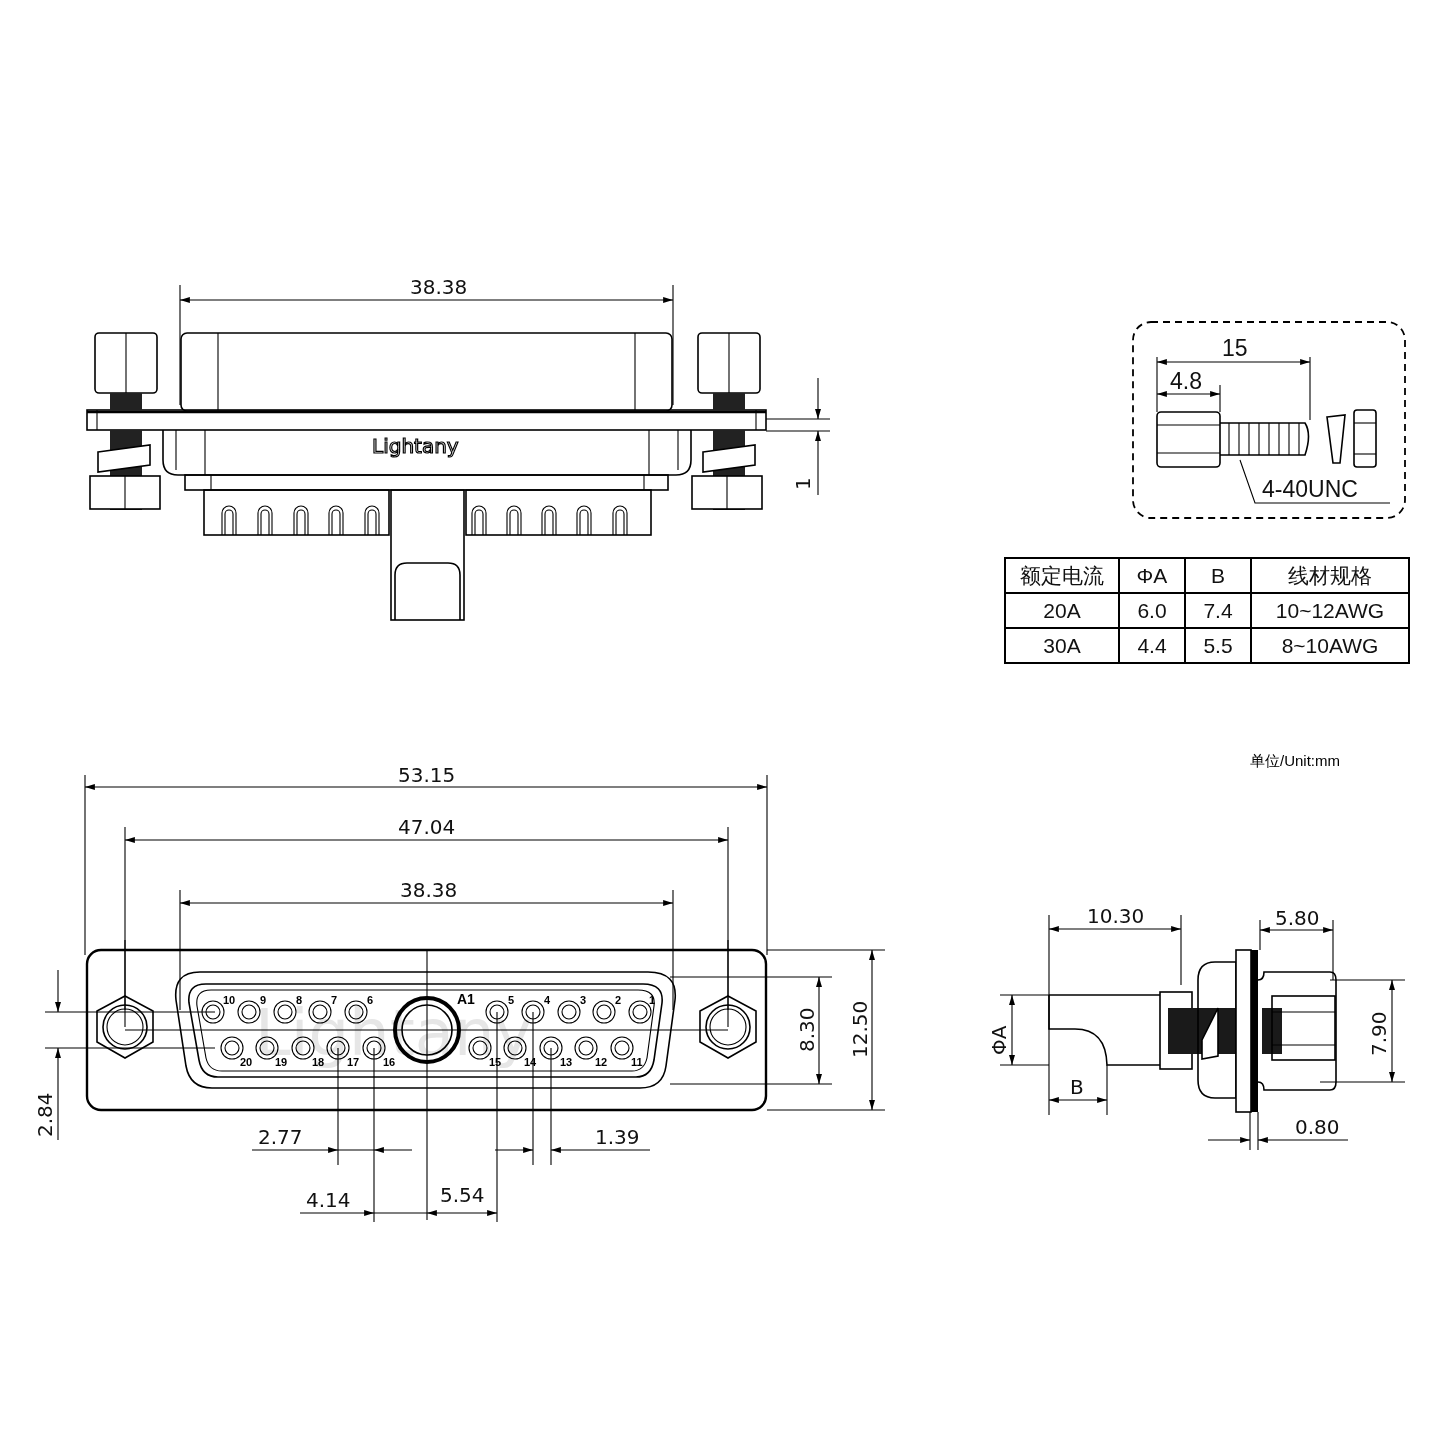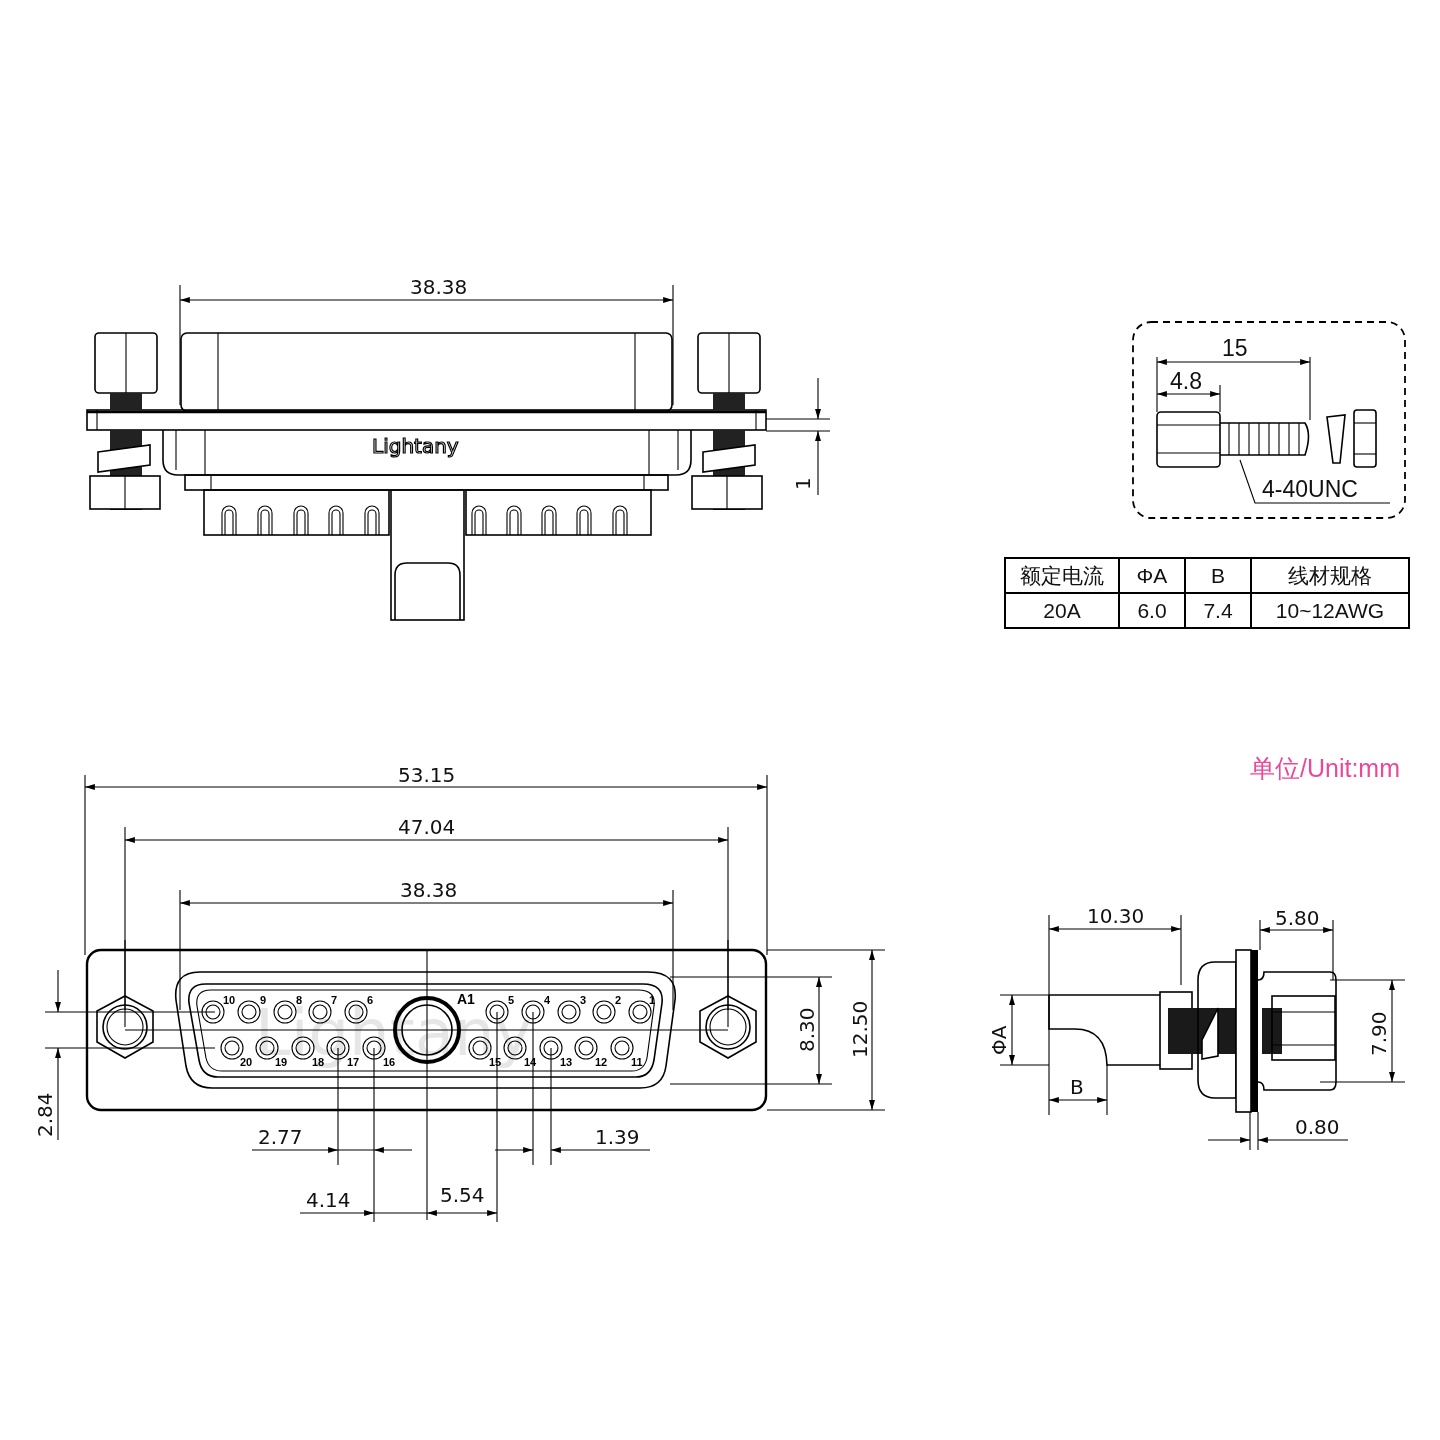--- a/index.html
+++ b/index.html
@@ -8,21 +8,21 @@
   .ln { stroke: #000; stroke-width: 1.6; fill: none; }
   .thin { stroke: #000; stroke-width: 1.1; fill: none; }
   .thick { stroke: #000; stroke-width: 2.6; fill: none; }
   .fillw { fill: #fff; stroke: #000; stroke-width: 1.6; }
   .dim { font-family: "DejaVu Sans", sans-serif; font-size: 20px; fill: #111; }
   .pinlbl { font-family: "Liberation Sans", sans-serif; font-size: 11px; font-weight: bold; fill: #000; }
   .logo { font-family: "DejaVu Sans", sans-serif; font-size: 20px; fill: #fff; stroke: #000; stroke-width: 1.2; }
   .wm { font-family: "DejaVu Sans", sans-serif; font-size: 64px; fill: #e6e6e6; }
   table.spec { position: absolute; left: 1004px; top: 557px; border-collapse: collapse; font-family: "Liberation Sans", sans-serif; font-size: 21px; color: #111; }
   table.spec td { border: 2px solid #000; text-align: center; height: 33px; padding: 0; }
-  .unit { position: absolute; left: 1250px; top: 752px; font-family: "Liberation Sans", sans-serif; font-size: 25px; color: #ec4899; }
+  .unit { position: absolute; left: 1250px; top: 752px; font-family: "Liberation Sans", sans-serif; font-size: 15px; color: #000000; }
 </style>
 </head>
 <body>
 
 <svg class="drawing" width="1440" height="1440" viewBox="0 0 1440 1440">
   <defs>
     <marker id="arr" viewBox="0 0 10 10" refX="10" refY="5" markerWidth="9" markerHeight="9" orient="auto-start-reverse">
       <path d="M0,2 L10,5 L0,8 z" fill="#000"></path>
     </marker>
   </defs>
@@ -336,15 +336,21 @@
     <td style="width:64px">ΦA</td>
     <td style="width:64px">B</td>
     <td style="width:156px">线材规格</td>
   </tr>
   <tr>
     <td>20A</td>
     <td>6.0</td>
     <td>7.4</td>
     <td>10~12AWG</td>
   </tr>
+  <tr>
+    <td>30A</td>
+    <td>4.4</td>
+    <td>5.5</td>
+    <td>8~10AWG</td>
+  </tr>
 </tbody>
   </table>
 <div class="unit">单位/Unit:mm</div>
 
 </body></html>

